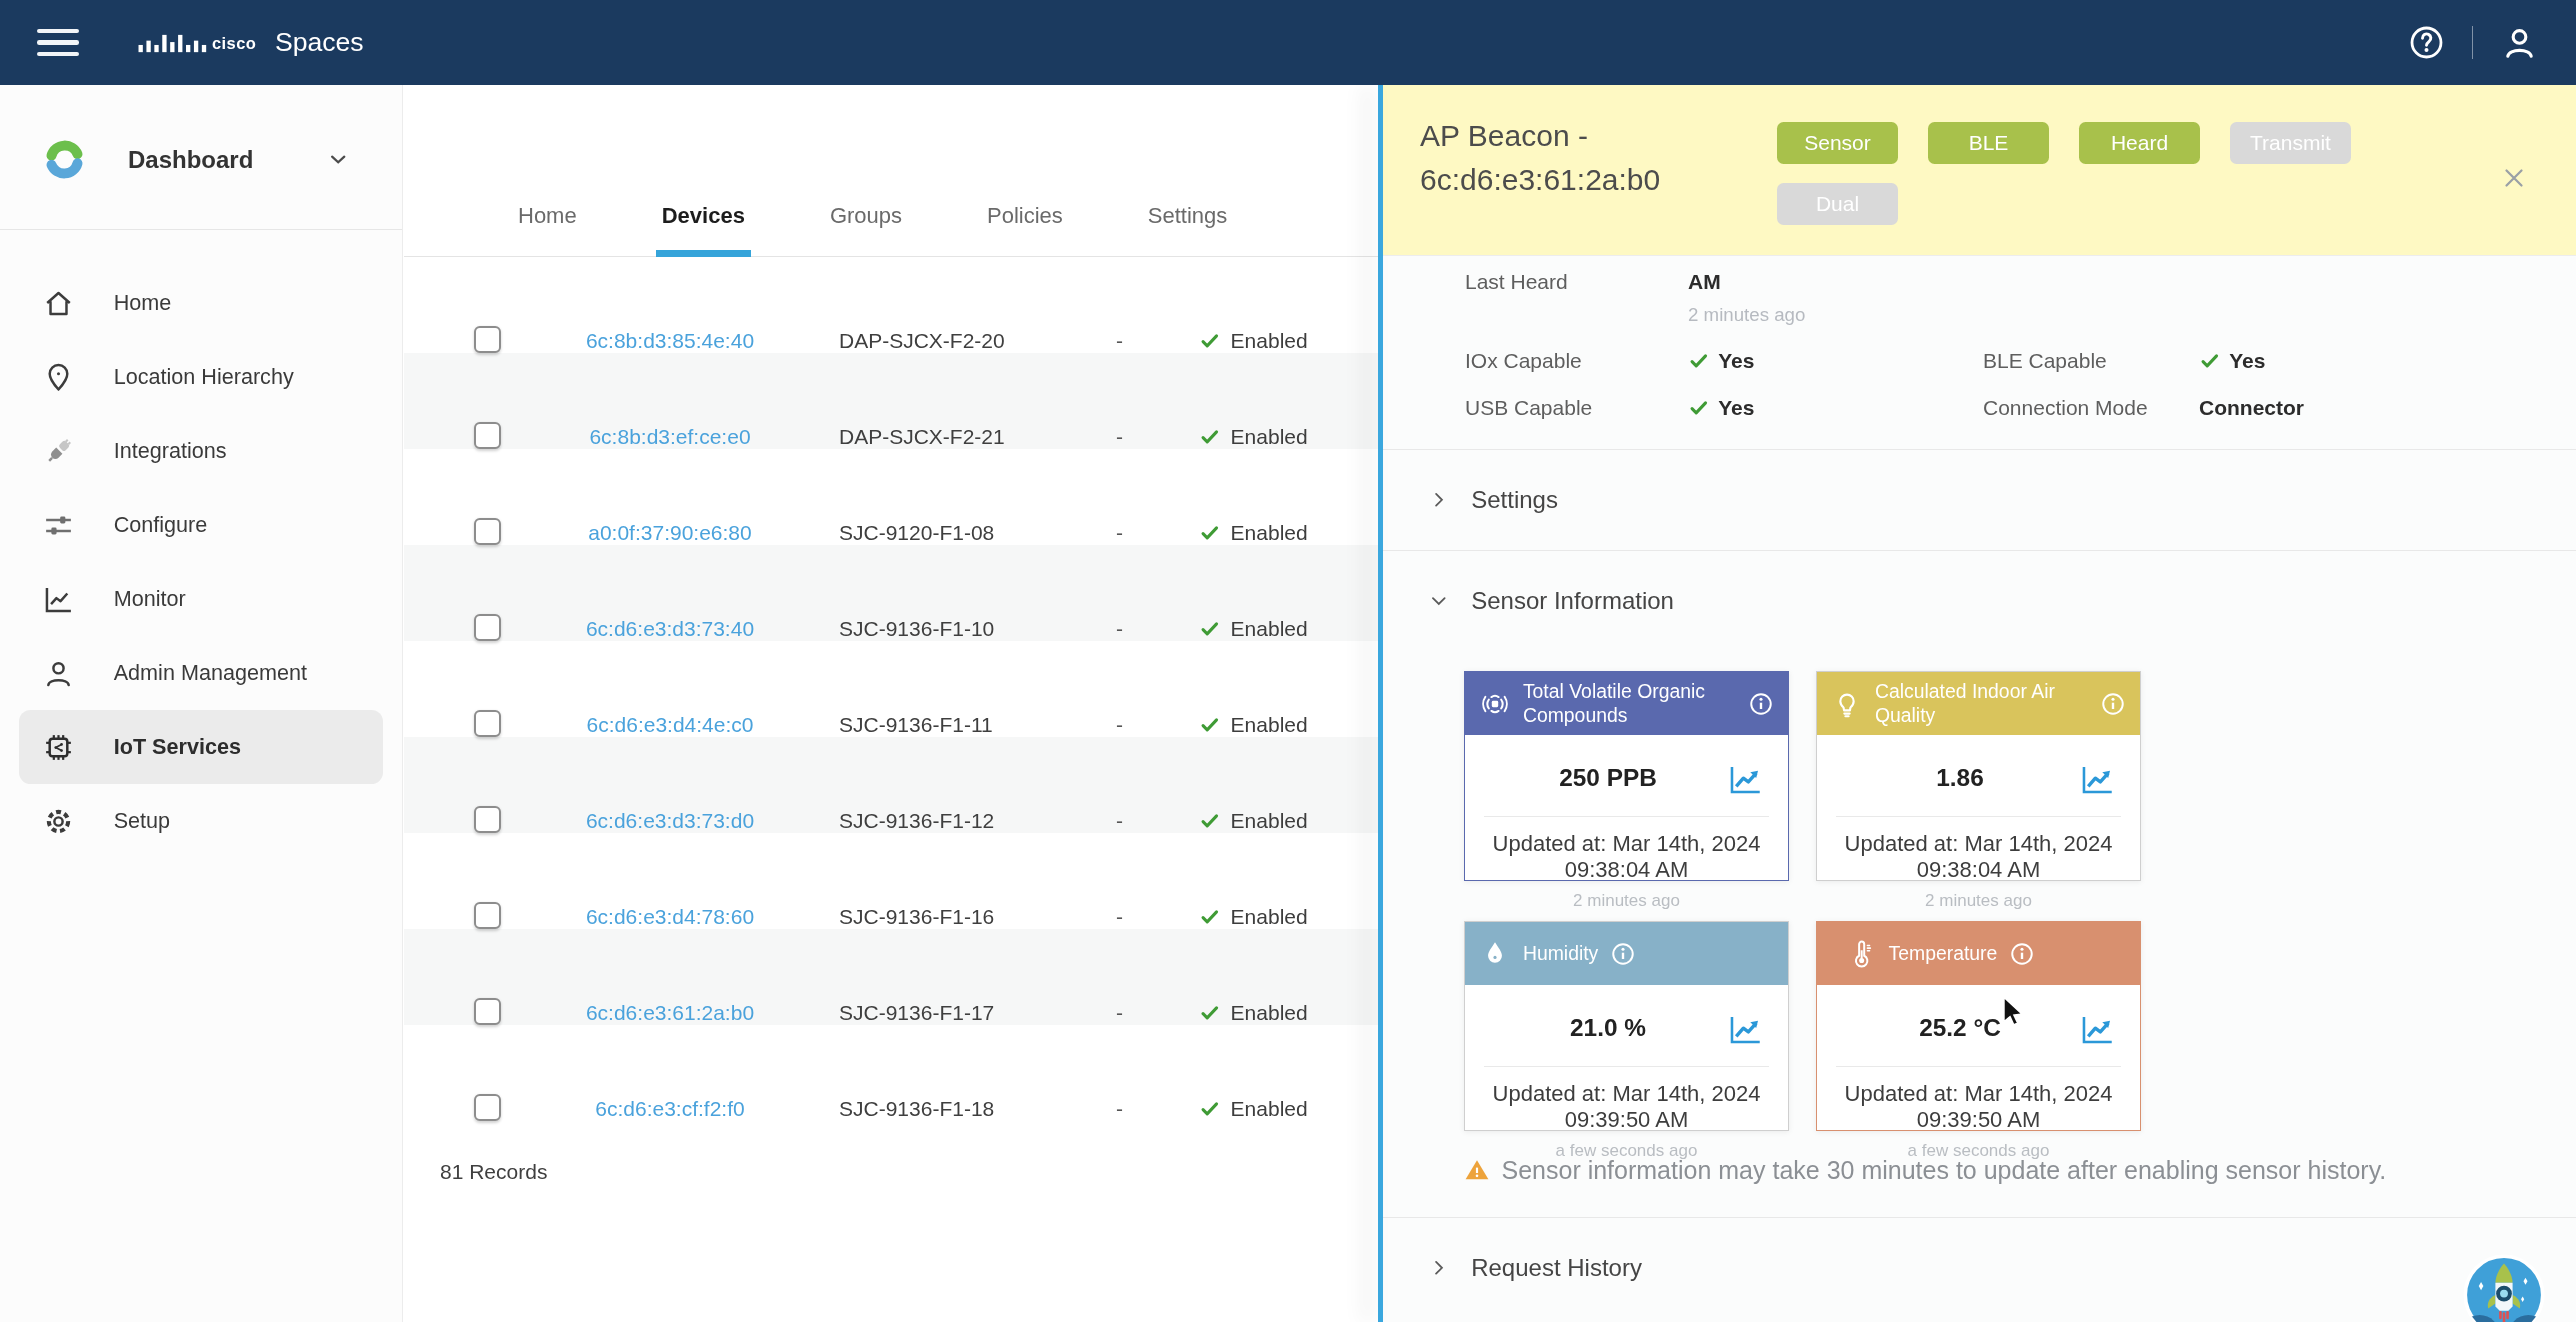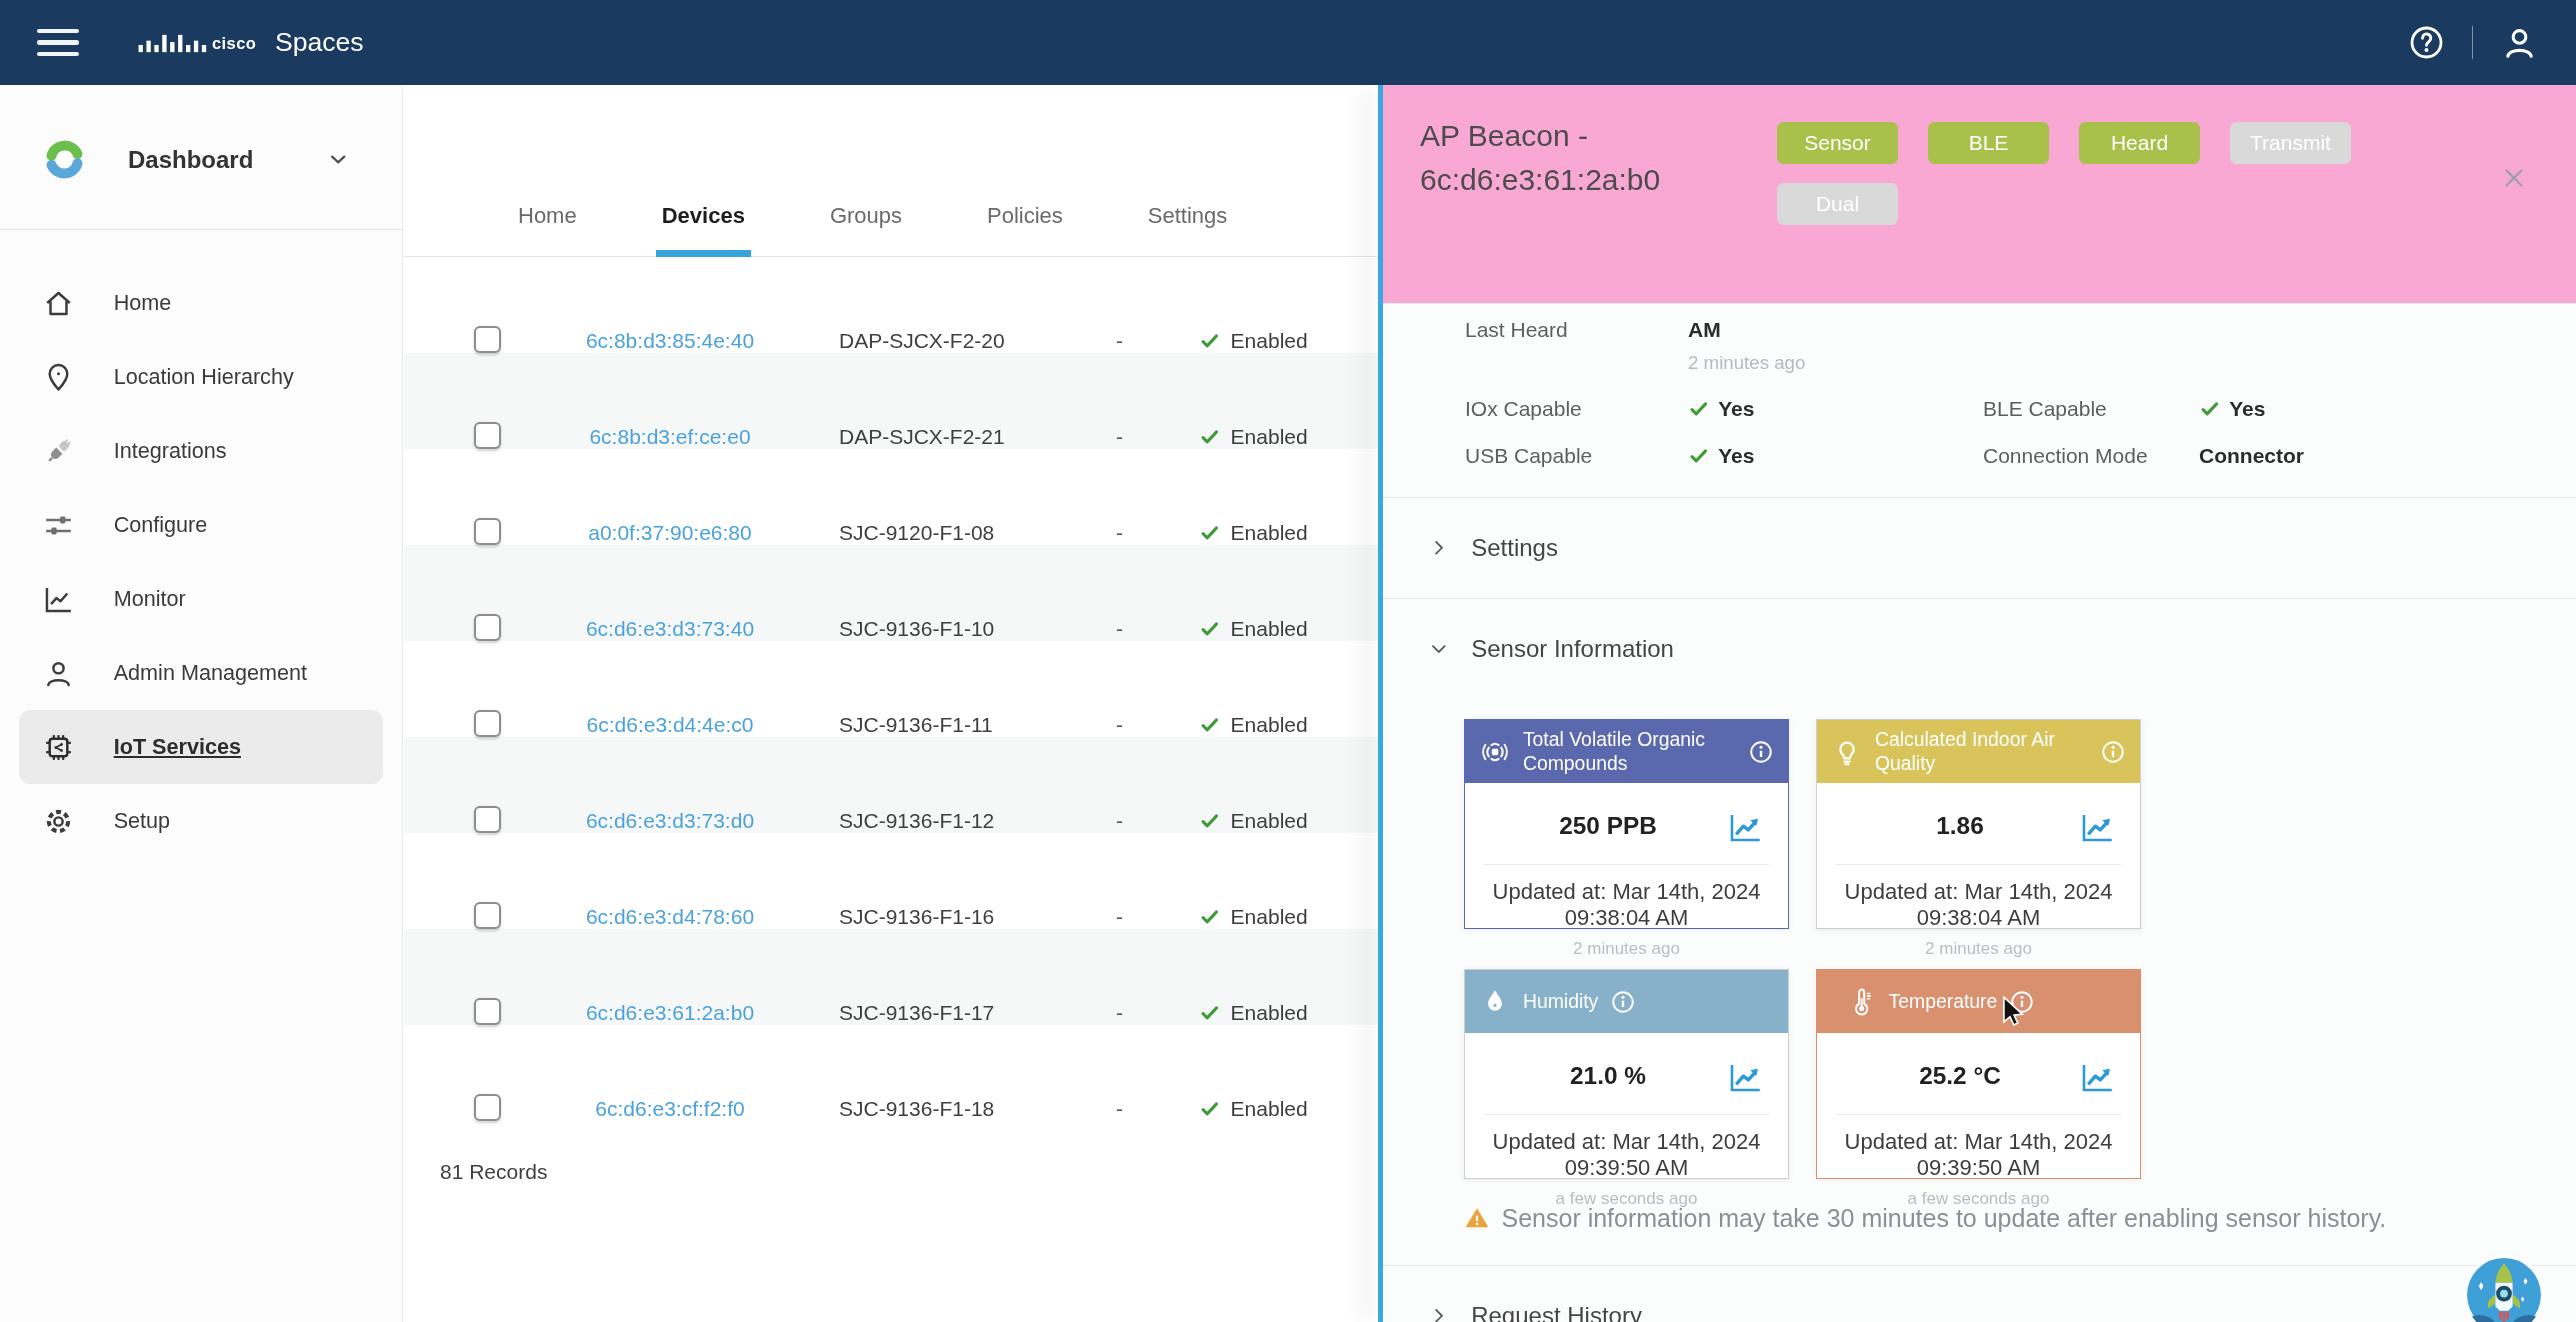--- a/index.html
+++ b/index.html
@@ -22,21 +22,21 @@
   .sidebar { position:absolute; left:0; top:85px; width:403px; height:1238px;
              background:#fcfcfc; border-right:1.4px solid #ececec; z-index:10; }
   .dash-row { display:flex; align-items:center; padding:50px 0 0 40px; }
   .dash-logo { width:49px; height:49px; }
   .dash-label { margin-left:39px; font-size:24px; font-weight:600; color:#333;text-align:right; }
   .dash-chevron { margin-left:auto; margin-right:52px; }
   .side-divider { border-top:1.4px solid #e6e6e6; margin-top:45px; }
   .nav { margin-top:36px; }
   .nav-item { height:74px; margin:0 18.7px; padding-left:23px; border-radius:11.5px;
               display:flex; align-items:center; font-size:21.6px; color:#3a3a3a; cursor:pointer; }
-  .nav-item.selected { background:#ebebeb; font-weight:700; color:#2d2d2d;text-decoration:underline; }
+  .nav-item.selected { background:#ebebeb; font-weight:700; color:#2d2d2d; }
   .nav-ic { width:33px; height:33px; margin-right:39px; flex:none; }
 
   
   .main { position:absolute; left:404px; top:85px; width:974px; height:1238px; background:#fff; }
   .tabs { margin-top:91px; height:81px; border-bottom:1.4px solid #e4e4e4;
           display:flex; align-items:center; padding-left:114px; gap:85px; }
   .tab { position:relative; font-size:22px; color:#6a6a6a; height:100%;
          display:flex; align-items:center; cursor:pointer; }
   .tab.active { color:#1d1d1d; font-weight:700; }
   .tab.active::after { content:""; position:absolute; left:-5.7px; right:-5.7px; bottom:-1.4px;
@@ -51,21 +51,21 @@
   .status-cell { display:flex; align-items:center; gap:10px; color:#3d3d3d; }
   .records { margin-top:39px; padding-left:36px; font-size:21px; color:#3f3f3f; }
 
   
   .vdivider { position:absolute; left:1378px; top:85px; width:5px; height:1238px;
               background:#3aa7de; box-shadow:-13px 0 20px rgba(0,0,0,.13); z-index:20; }
 
   
   .panel { position:absolute; left:1383px; top:85px; width:1193px; height:1238px;
            background:#fbfcfc; z-index:15; }
-  .panel-head { height:219px; background:#f9a8d4; border-bottom:1.4px solid #ededed; position:relative; }
+  .panel-head { height:171px; background:#fef9c3; border-bottom:1.4px solid #ededed; position:relative; }
   .p-title { position:absolute; left:37px; top:29px; font-size:30px; line-height:1.45; color:#4c4c4c; }
   .badges { position:absolute; left:394px; top:37px; width:704px; display:flex; flex-wrap:wrap;
             gap:18.7px 30px; }
   .badge { min-width:121px; height:42px; border-radius:6.5px; display:flex; align-items:center;
            justify-content:center; font-size:21px; color:#fff; padding:0 20px; cursor:pointer; }
   .badge.on { background:#a8c14b; }
   .badge.off { background:#d9d9d9; }
   .close-x { position:absolute; right:47px; top:78px; width:30px; height:30px; cursor:pointer; }
 
   .details { padding:11.5px 0 29px 82px; display:grid;

